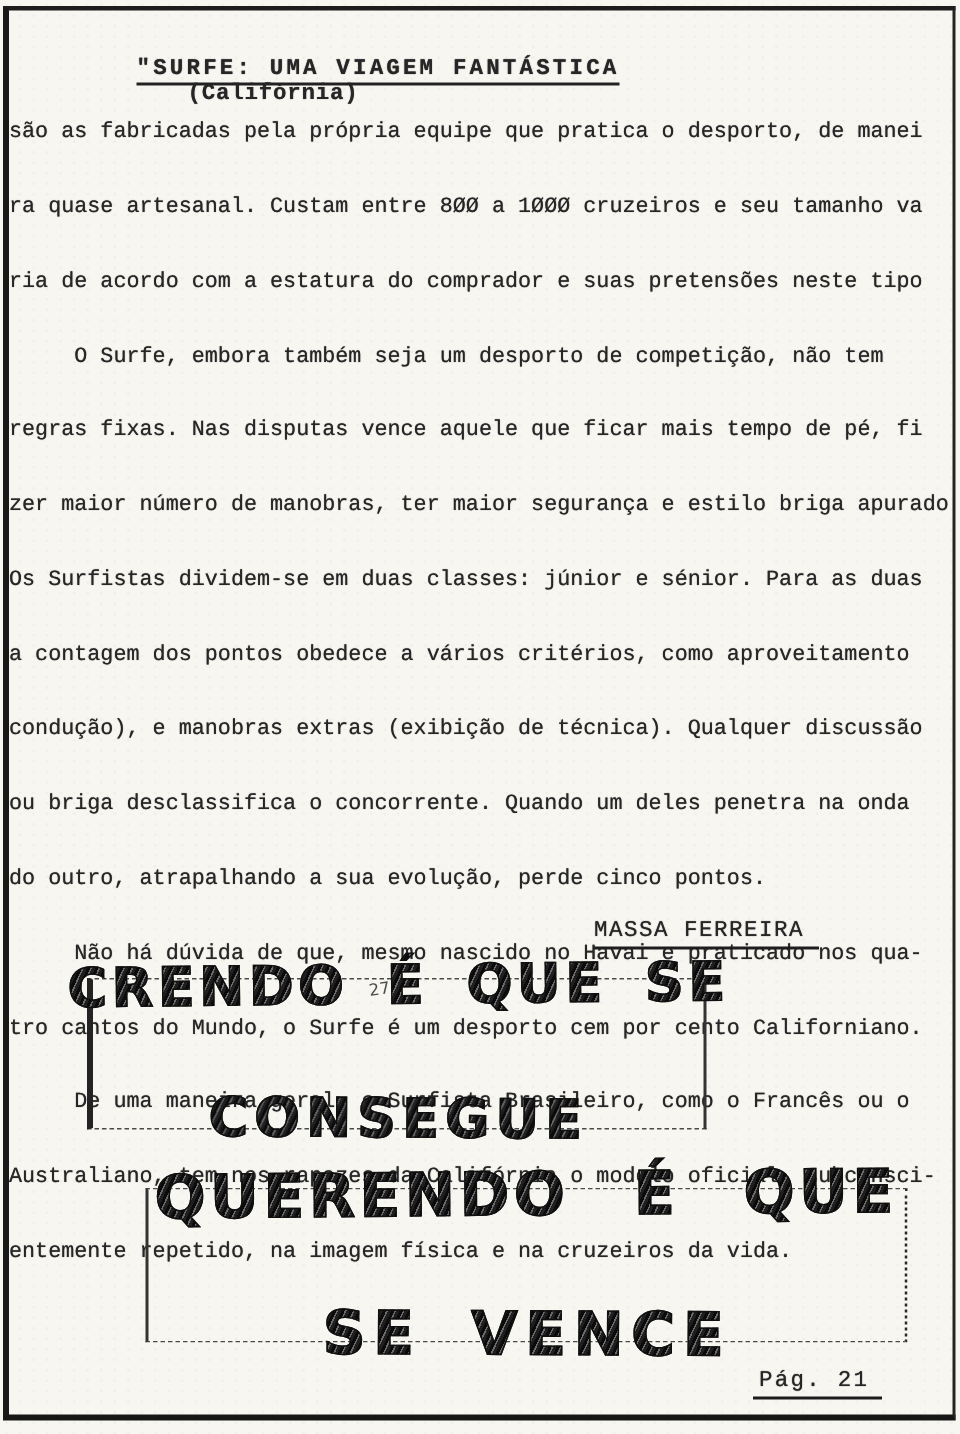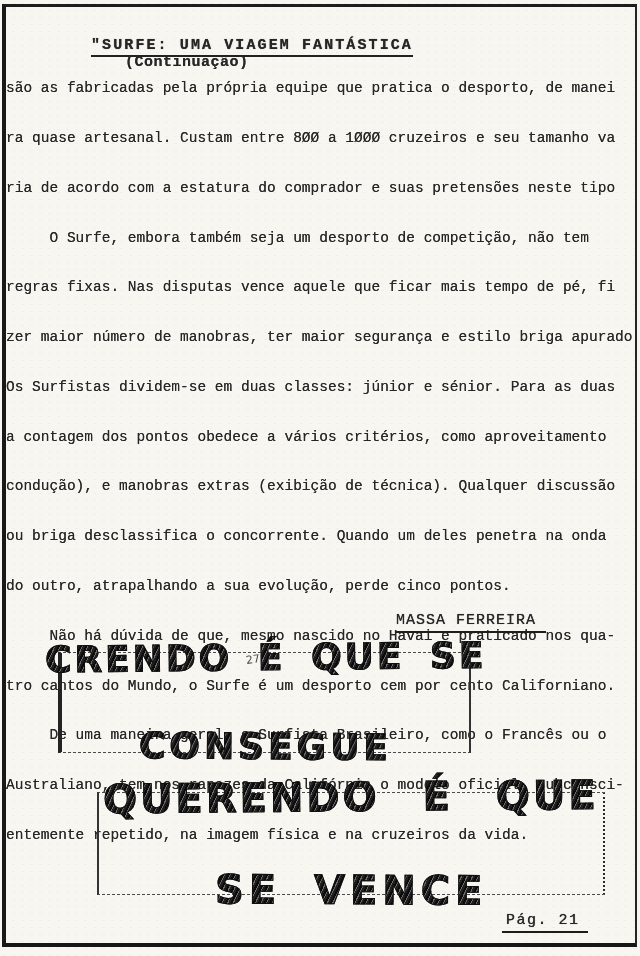--- a/index.html
+++ b/index.html
@@ -98,21 +98,21 @@
   }
 </style>
 </head>
 <body>
 
 <div class="page">
   <div class="frame"></div>
 
   <div class="title-row">
     <span class="title-main">"SURFE: UMA VIAGEM FANTÁSTICA</span>
-    <span class="title-cont">(Continuação)</span>
+    <span class="title-cont">(Califórnia)</span>
   </div>
 
   <div class="body-text">
     <div>são as fabricadas pela própria equipe que pratica o desporto, de manei</div>
     <div>ra quase artesanal. Custam entre 8ØØ a 1ØØØ cruzeiros e seu tamanho va</div>
     <div>ria de acordo com a estatura do comprador e suas pretensões neste tipo</div>
     <div>     O Surfe, embora também seja um desporto de competição, não tem</div>
     <div>regras fixas. Nas disputas vence aquele que ficar mais tempo de pé, fi</div>
     <div>zer maior número de manobras, ter maior segurança e estilo briga apurado</div>
     <div>Os Surfistas dividem-se em duas classes: júnior e sénior. Para as duas</div>

